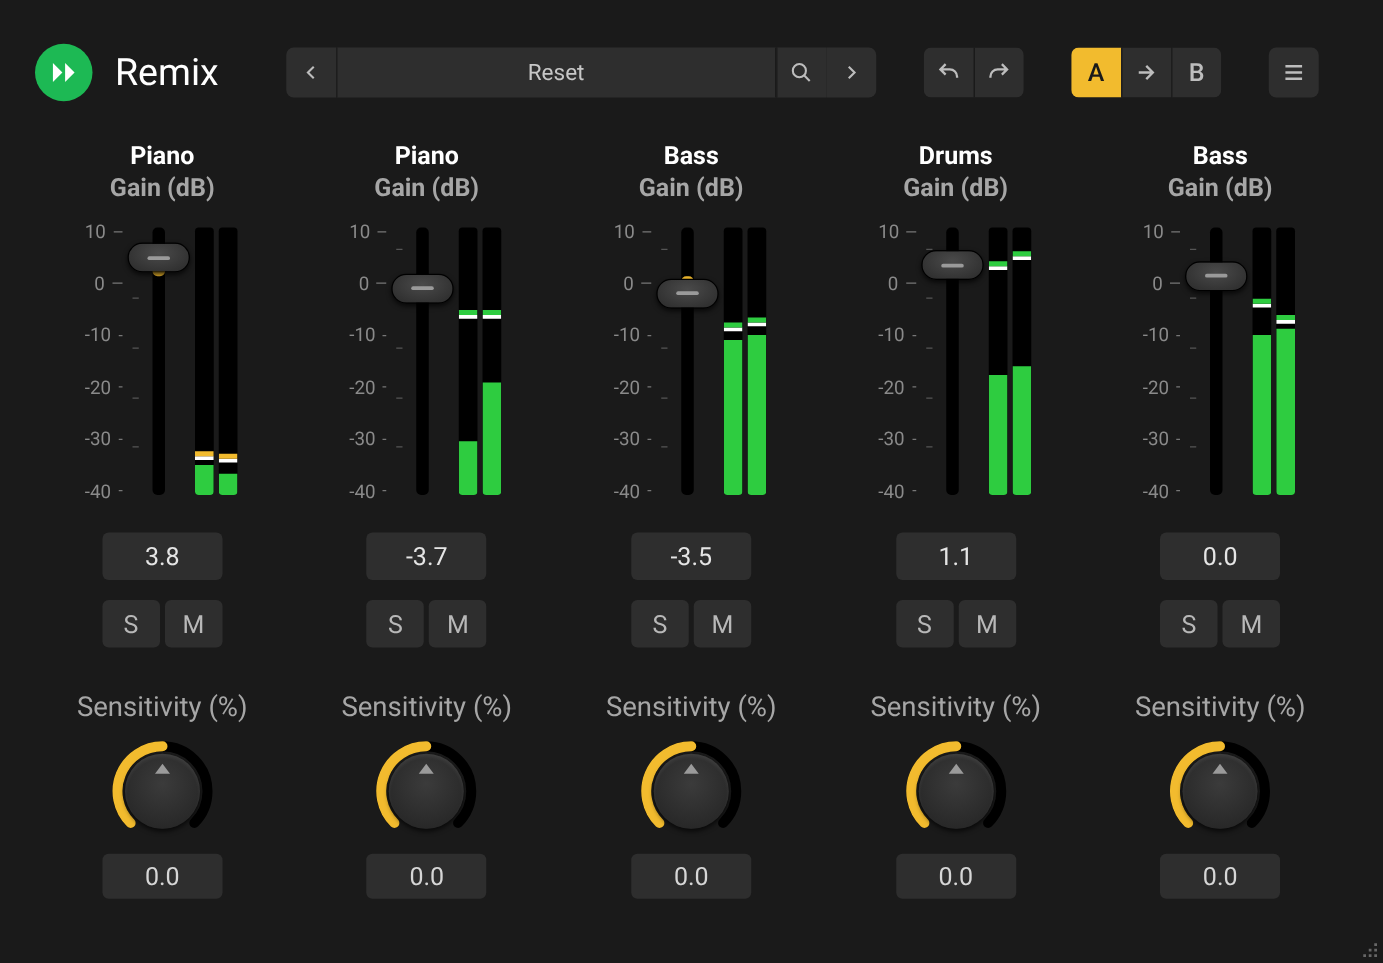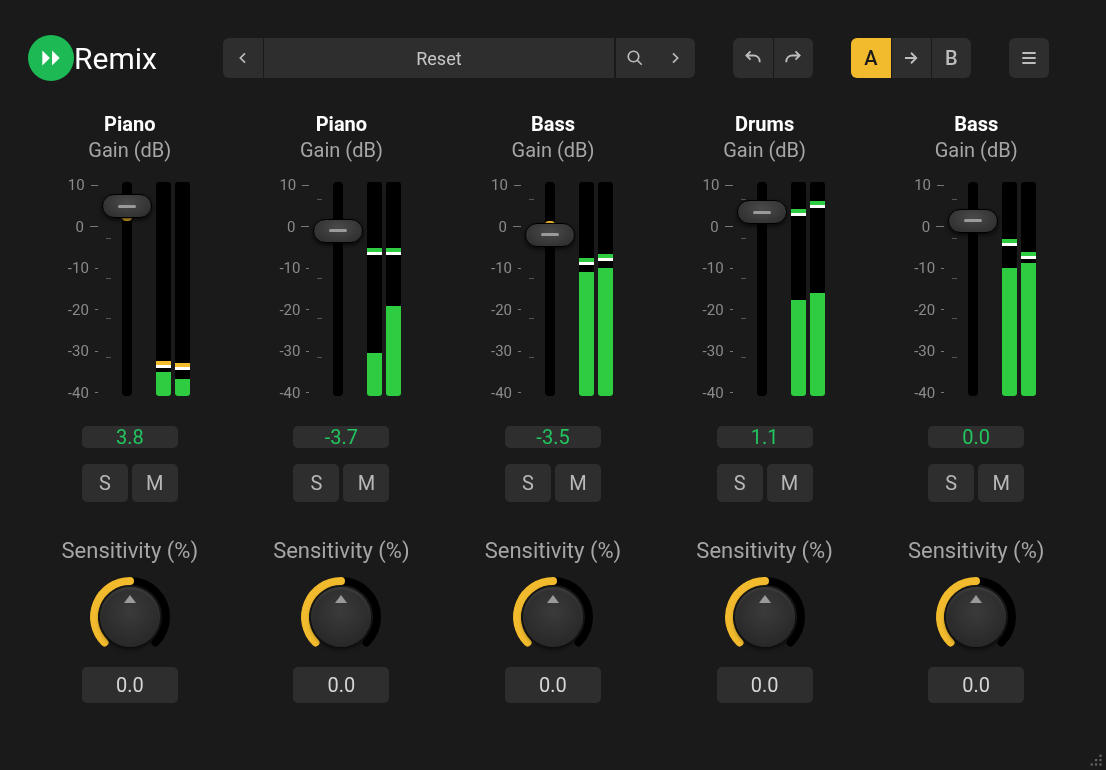--- a/index.html
+++ b/index.html
@@ -11,32 +11,32 @@
   overflow: hidden;
   position: relative;
 }
 
 
 .header {
   display: flex; align-items: center; gap: 16px;
   padding: 24px 28px 0 28px;
   height: 92px;
 }
-.logo-wrap { display: flex; align-items: center; gap: 0; }
+.logo-wrap { display: flex; align-items: center; gap: 18px; }
 .logo-icon {
   width: 46px; height: 46px; border-radius: 50%;
   background: #1db954;
   display: flex; align-items: center; justify-content: center;
 }
 .logo-icon svg { width: 26px; height: 26px; }
 .app-title { font-size: 30px; font-weight: 400; color: #fff; }
 
 .top-center {
   display: flex; align-items: flex-end; gap: 0;
-  margin-left: 50px;
+  margin-left: 38px;
 }
 .nav-btn, .preset-btn, .icon-btn {
   height: 40px; background: #2e2e2e; border: none;
   display: flex; align-items: center; justify-content: center;
   color: #bdbdbd; cursor: pointer;
 }
 .nav-btn { width: 40px; border-radius: 6px 0 0 6px; }
 .nav-btn.right { border-radius: 0 6px 6px 0; }
 .preset-field {
   width: 352px; height: 40px; background: #2e2e2e;
@@ -69,21 +69,21 @@
 
 
 .channels {
   display: flex; justify-content: center; gap: 0;
   padding: 20px 24px 0 24px;
 }
 .channel {
   width: 212px; display:flex; flex-direction:column; align-items:center;
 }
 .ch-title { font-size: 20px; font-weight: 700; color:#fff; text-align:center; }
-.ch-sub   { font-size: 20px; color:#a6a6a6; margin-top: 2px; text-align:center; }
+.ch-sub   { font-size: 20px; color:#a6a6a6; margin-top: 2px; text-align:center;font-weight:bold; }
 
 .fader-area {
   position: relative; width: 120px; height: 218px; margin-top: 18px;
   display:flex;
 }
 .scale {
   position:absolute; left:-2px; top:0; height:100%;
   display:flex; flex-direction:column; justify-content:space-between;
   font-size: 15px; color:#8a8a8a; text-align:right;
 }
@@ -113,22 +113,22 @@
 .thumb::after{ content:""; width:18px; height:3px; background:#9a9a9a; border-radius:2px;}
 
 
 .meters { position:absolute; right:0; top:2px; bottom:2px; width:34px; display:flex; gap:4px; }
 .meter { flex:1; background:#000; border-radius:3px; position:relative; overflow:hidden; }
 .meter-fill { position:absolute; left:0; right:0; bottom:0; background:#2ecc40; }
 .meter-peak { position:absolute; left:0; right:0; height:3px; background:#fff; }
 .meter-top  { position:absolute; left:0; right:0; height:4px; }
 
 .value-box {
-  width: 96px; height: 22px; background:#2e2e2e; border-radius:5px;
-  font-size:20px; color:#22c55e; display:flex; align-items:center; justify-content:center;
+  width: 96px; height: 38px; background:#2e2e2e; border-radius:5px;
+  font-size:20px; color:#e5e5e5; display:flex; align-items:center; justify-content:center;
   margin-top: 28px; cursor:text;
 }
 .sm-row { display:flex; gap:4px; margin-top: 16px; }
 .sm-btn {
   width:46px; height:38px; background:#2e2e2e; border-radius:5px;
   font-size:20px; color:#b8b8b8; display:flex; align-items:center; justify-content:center;
   cursor:pointer;
 }
 
 .sens-label { font-size:22px; color:#a6a6a6; margin-top: 36px; }

